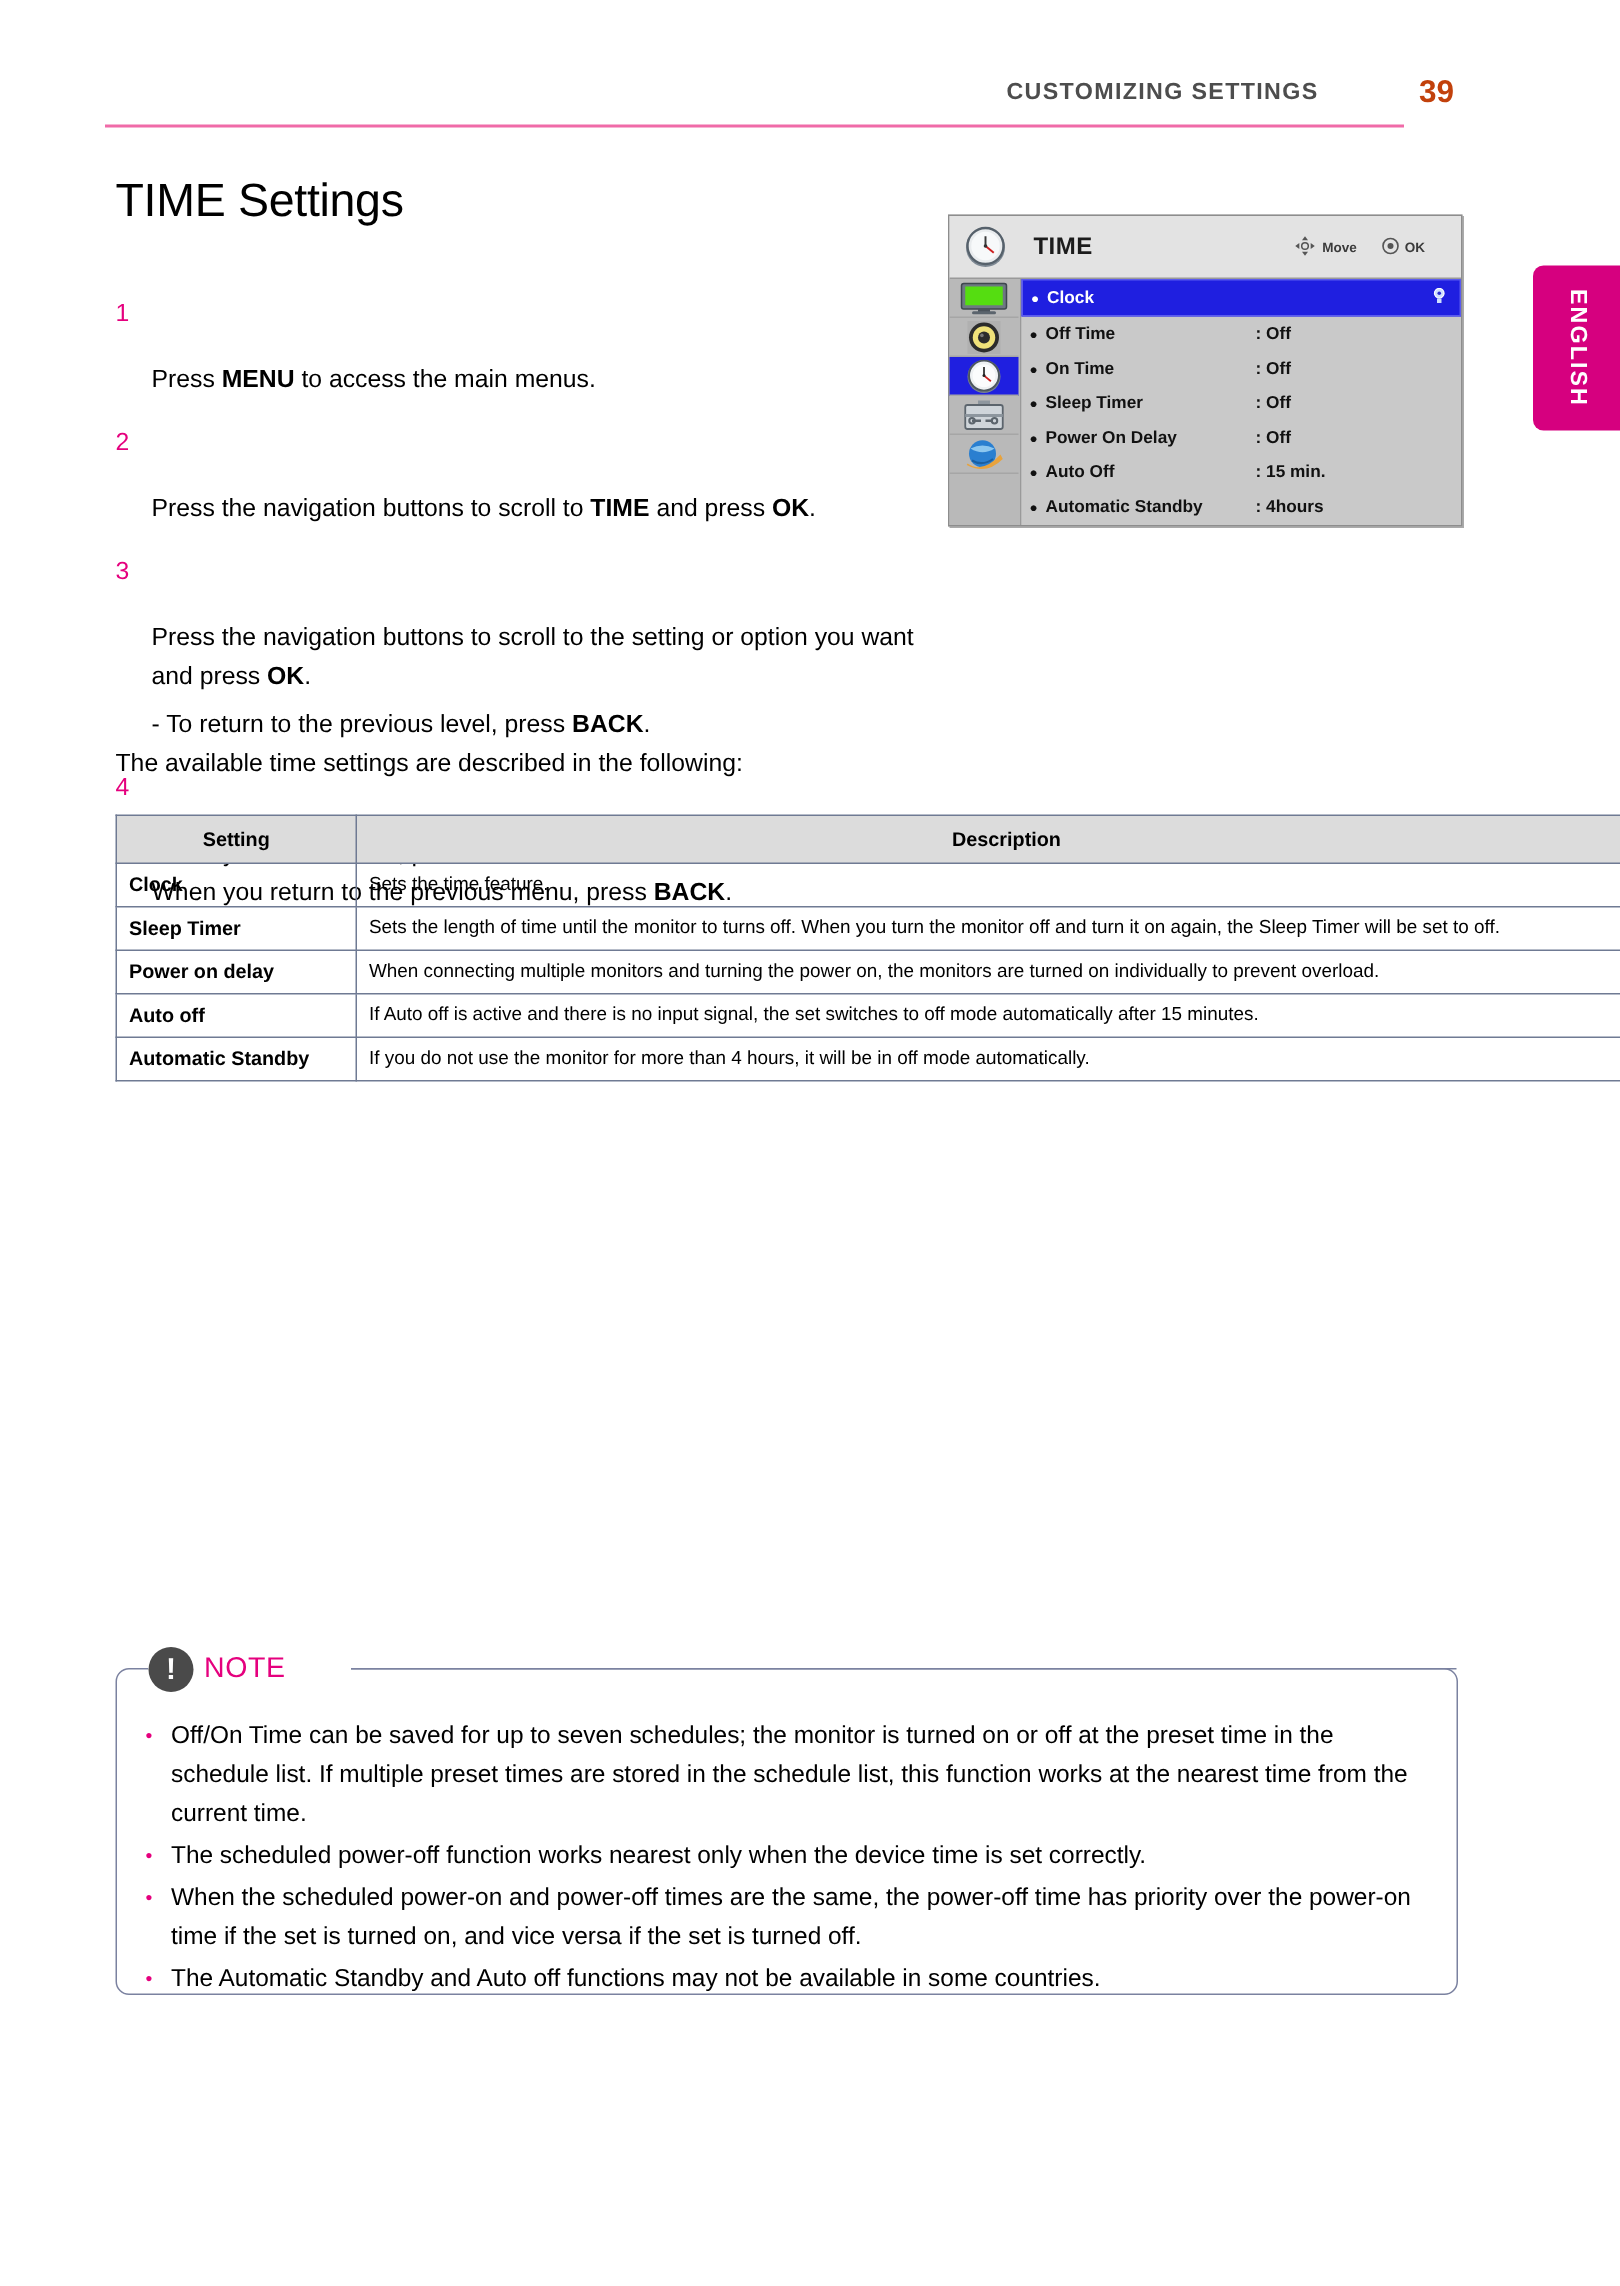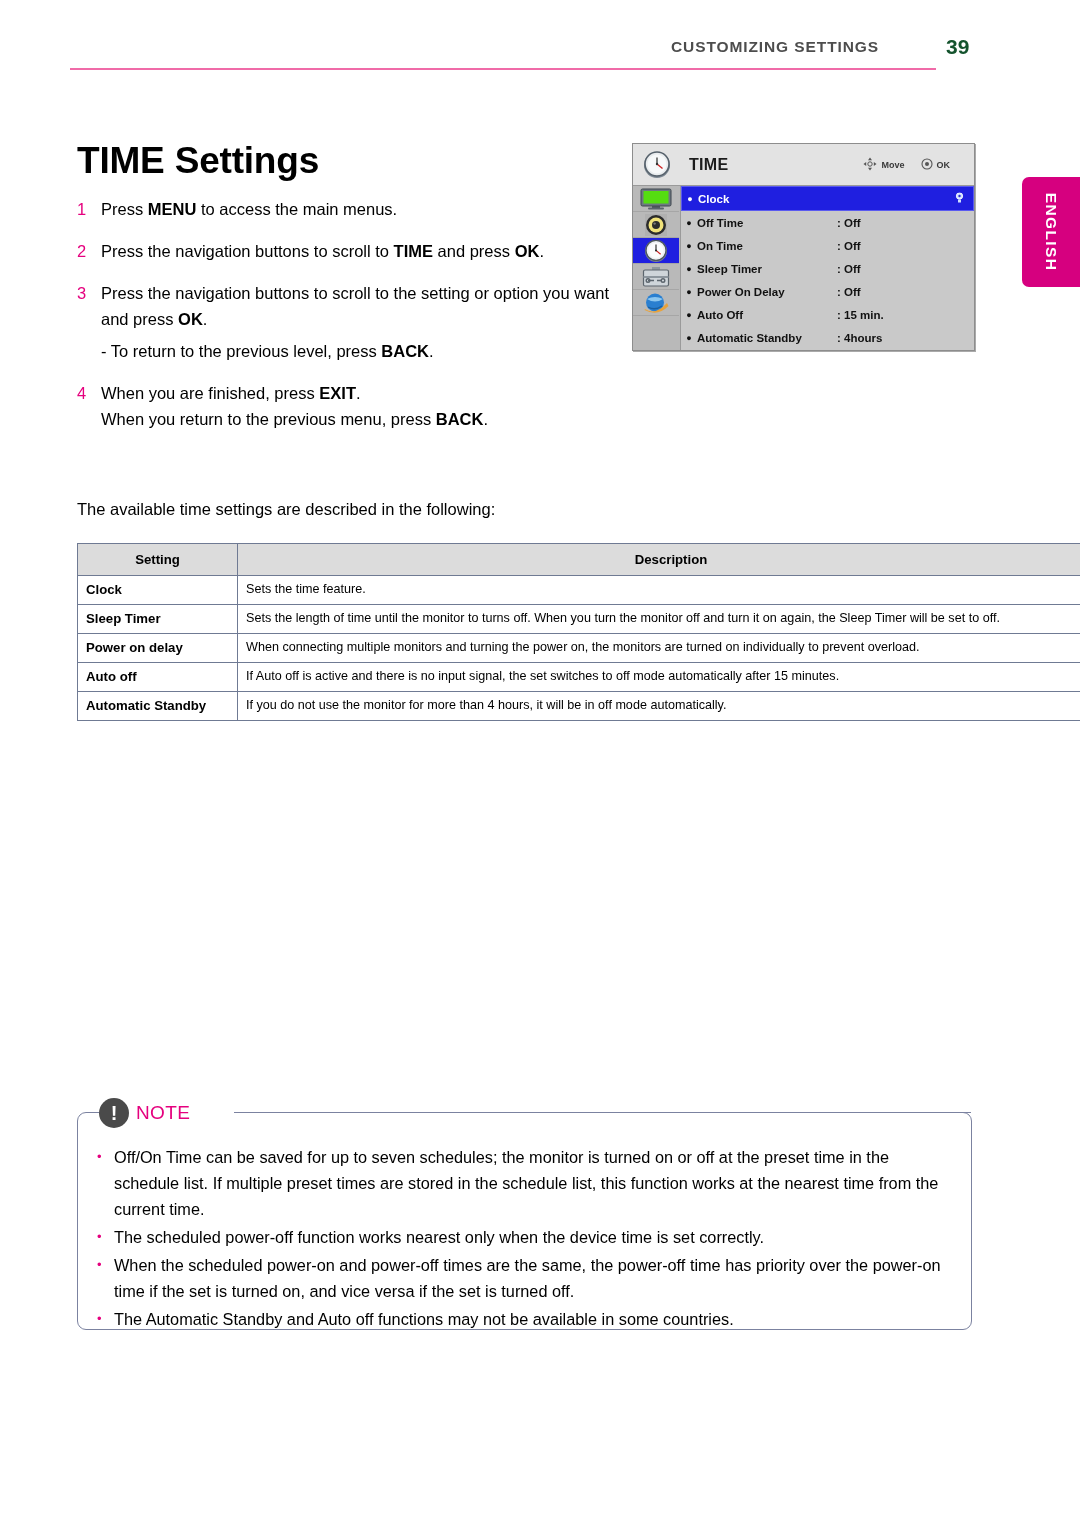--- a/index.html
+++ b/index.html
@@ -6,50 +6,50 @@
   html, body {
     width: 1080px; height: 1524px;
     background: #ffffff;
     font-family: "Liberation Sans", sans-serif;
     color: #000;
     overflow: hidden;
   }
   .page { position: relative; width: 1080px; height: 1524px; }
 
   
-  .hdr { position: absolute; left: 0; top: 38px; width: 1024px; height: 42px; }
+  .hdr { position: absolute; left: 0; top: 53px; width: 1024px; height: 42px; }
   .hdr-title {
     position: absolute; right: 145px; top: 0;
     font-size: 15.5px; font-weight: bold; letter-spacing: .9px;
     color: #4d4d4d;
   }
   .hdr-page {
     position: absolute; left: 946px; top: -3px;
-    font-size: 21px; font-weight: bold; color: #14532d;
+    font-size: 21px; font-weight: bold; color: #c2410c;
   }
   .hdr-rule {
     position: absolute; left: 70px; top: 30px; width: 866px; height: 2px;
     background: #f06ba8;
   }
 
   
   .doc-title {
-    position: absolute; left: 77px; top: 140px;
-    font-size: 37px; font-weight: bold; letter-spacing: -.2px;
+    position: absolute; left: 77px; top: 116px;
+    font-size: 31px; font-weight: normal; letter-spacing: -.2px;
   }
 
   
   .steps { position: absolute; left: 77px; top: 196px; width: 545px; }
   .step { position: relative; display: flex; margin-bottom: 16px; }
   .step-num {
     width: 24px; flex: 0 0 24px;
     color: #e5007e; font-size: 16.5px; font-weight: normal;
     line-height: 26px;
   }
-  .step-body { flex: 1; font-size: 16.5px; line-height: 26px; }
+  .step-body { flex: 1; font-size: 16.5px; line-height: 26px; margin-top: 44px; }
   .step-sub { margin-top: 6px; }
   .b { font-weight: bold; }
 
   
   .osd {
     position: absolute; left: 632px; top: 143px;
     width: 343px; height: 208px;
     background: #c9c9c9;
     border: 1px solid #8d8d8d;
     box-shadow: 1px 1px 0 #aaa;

